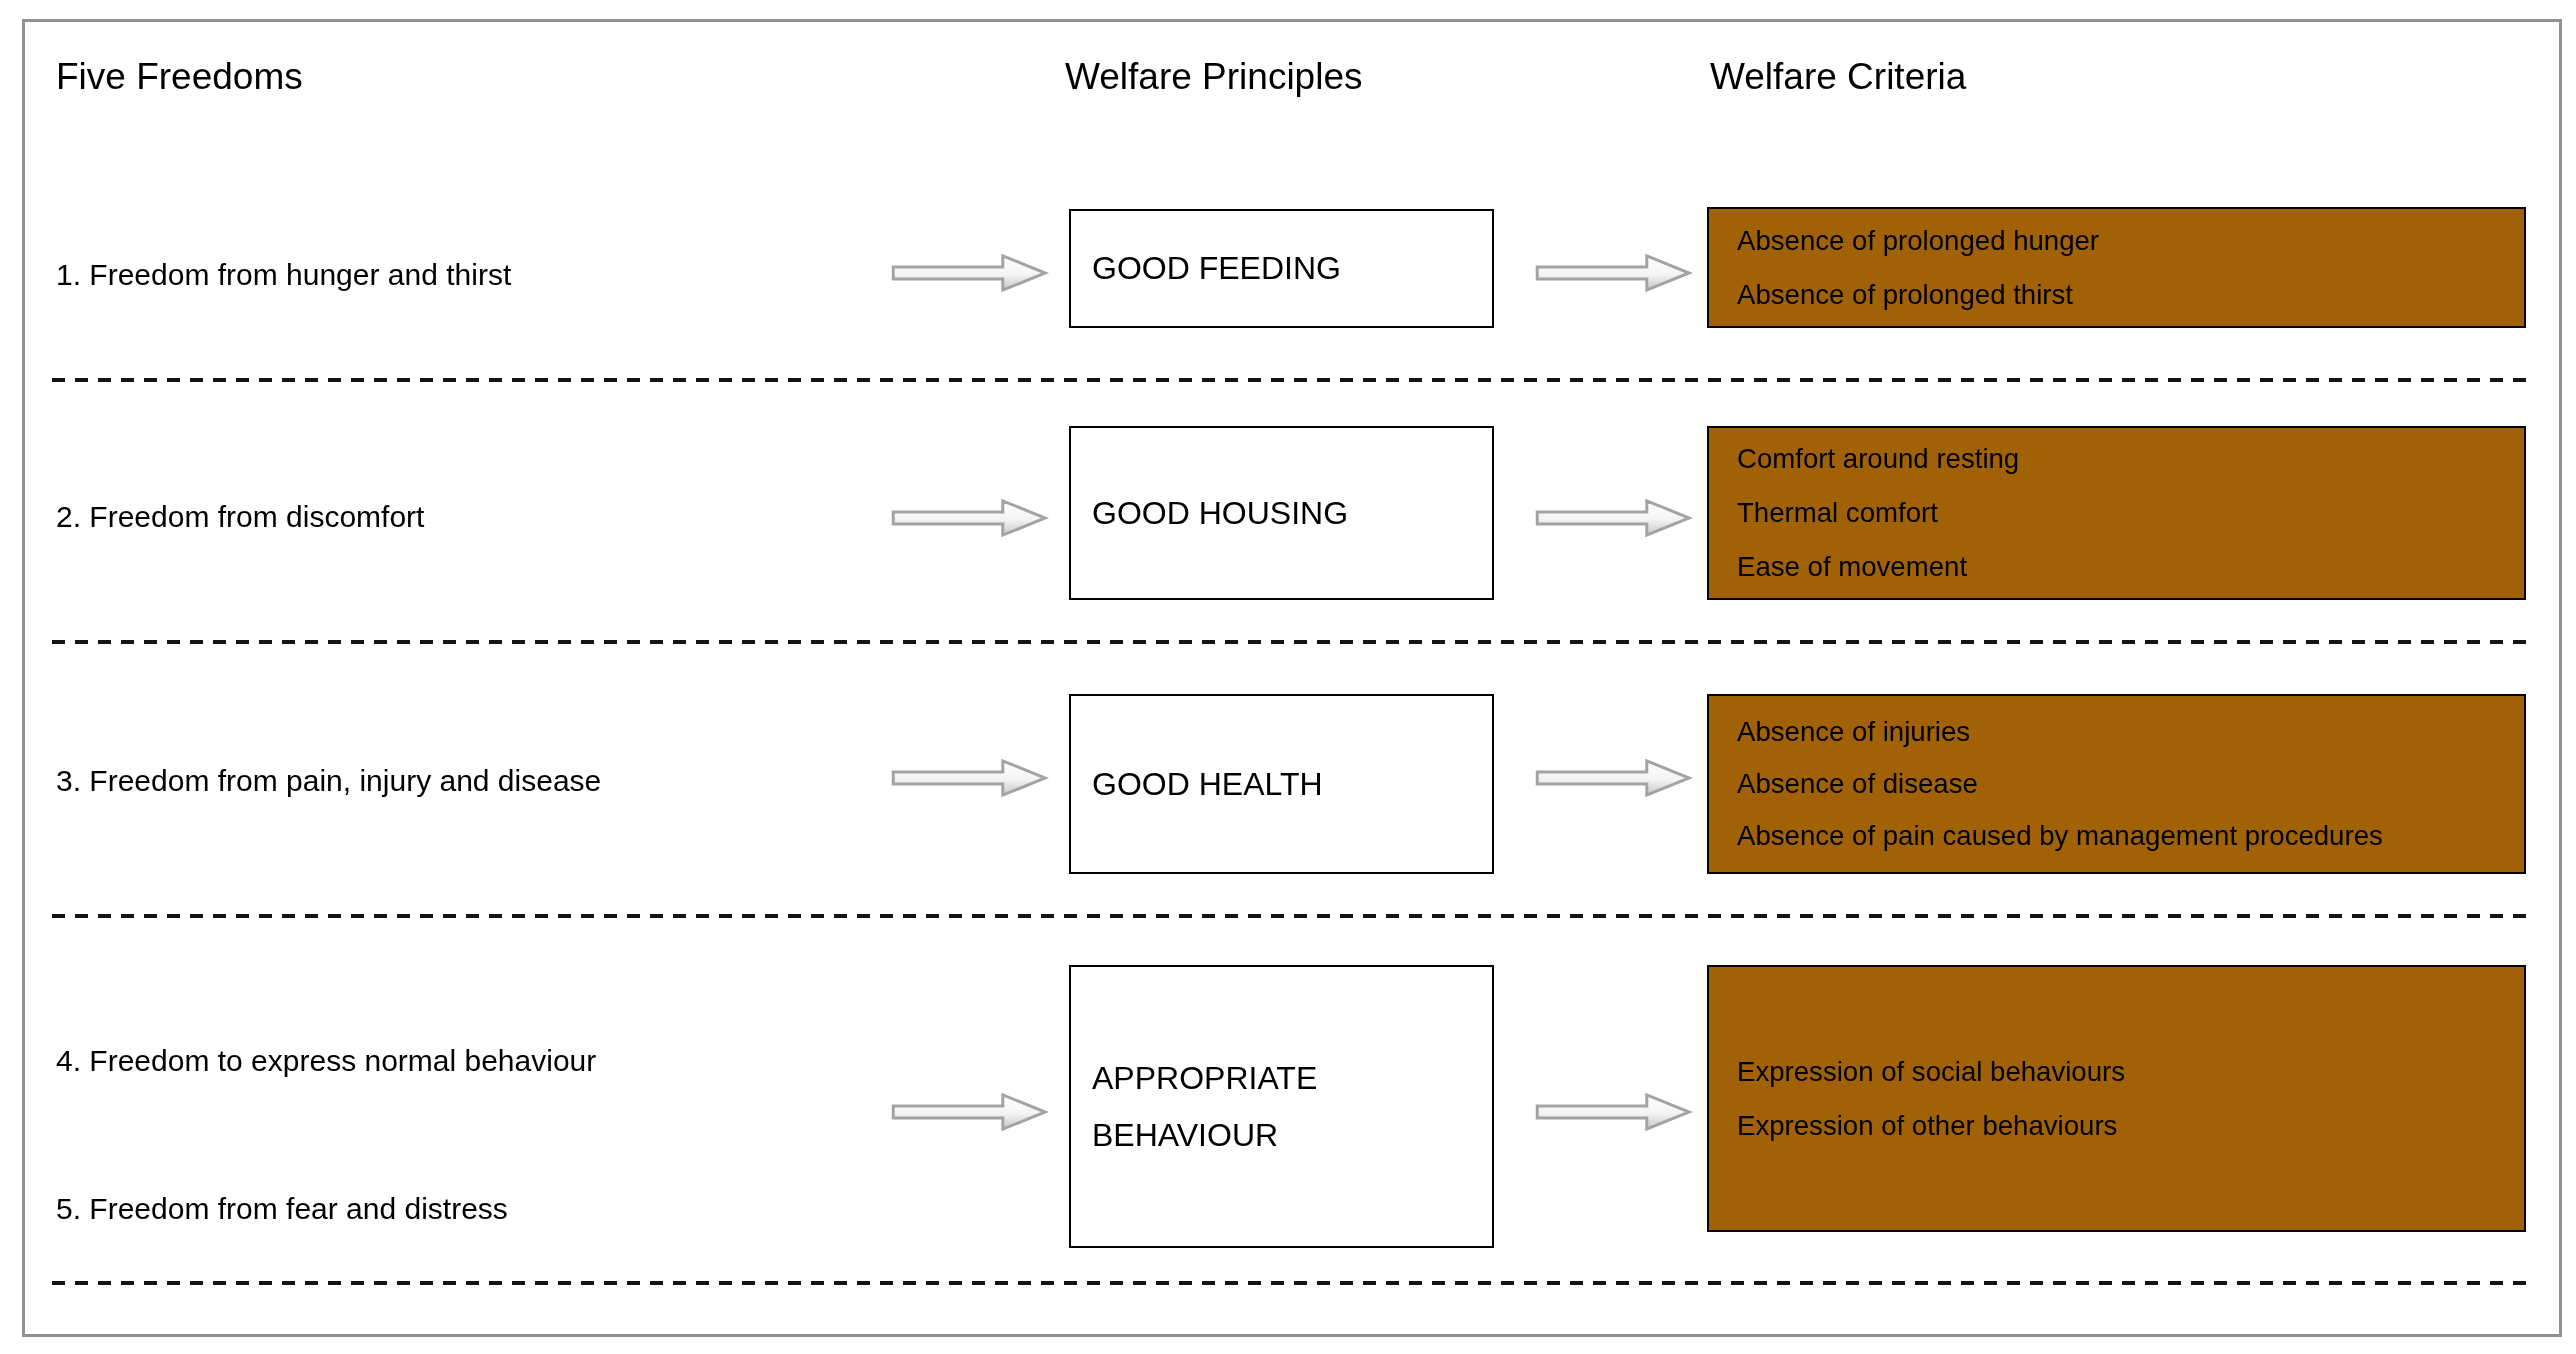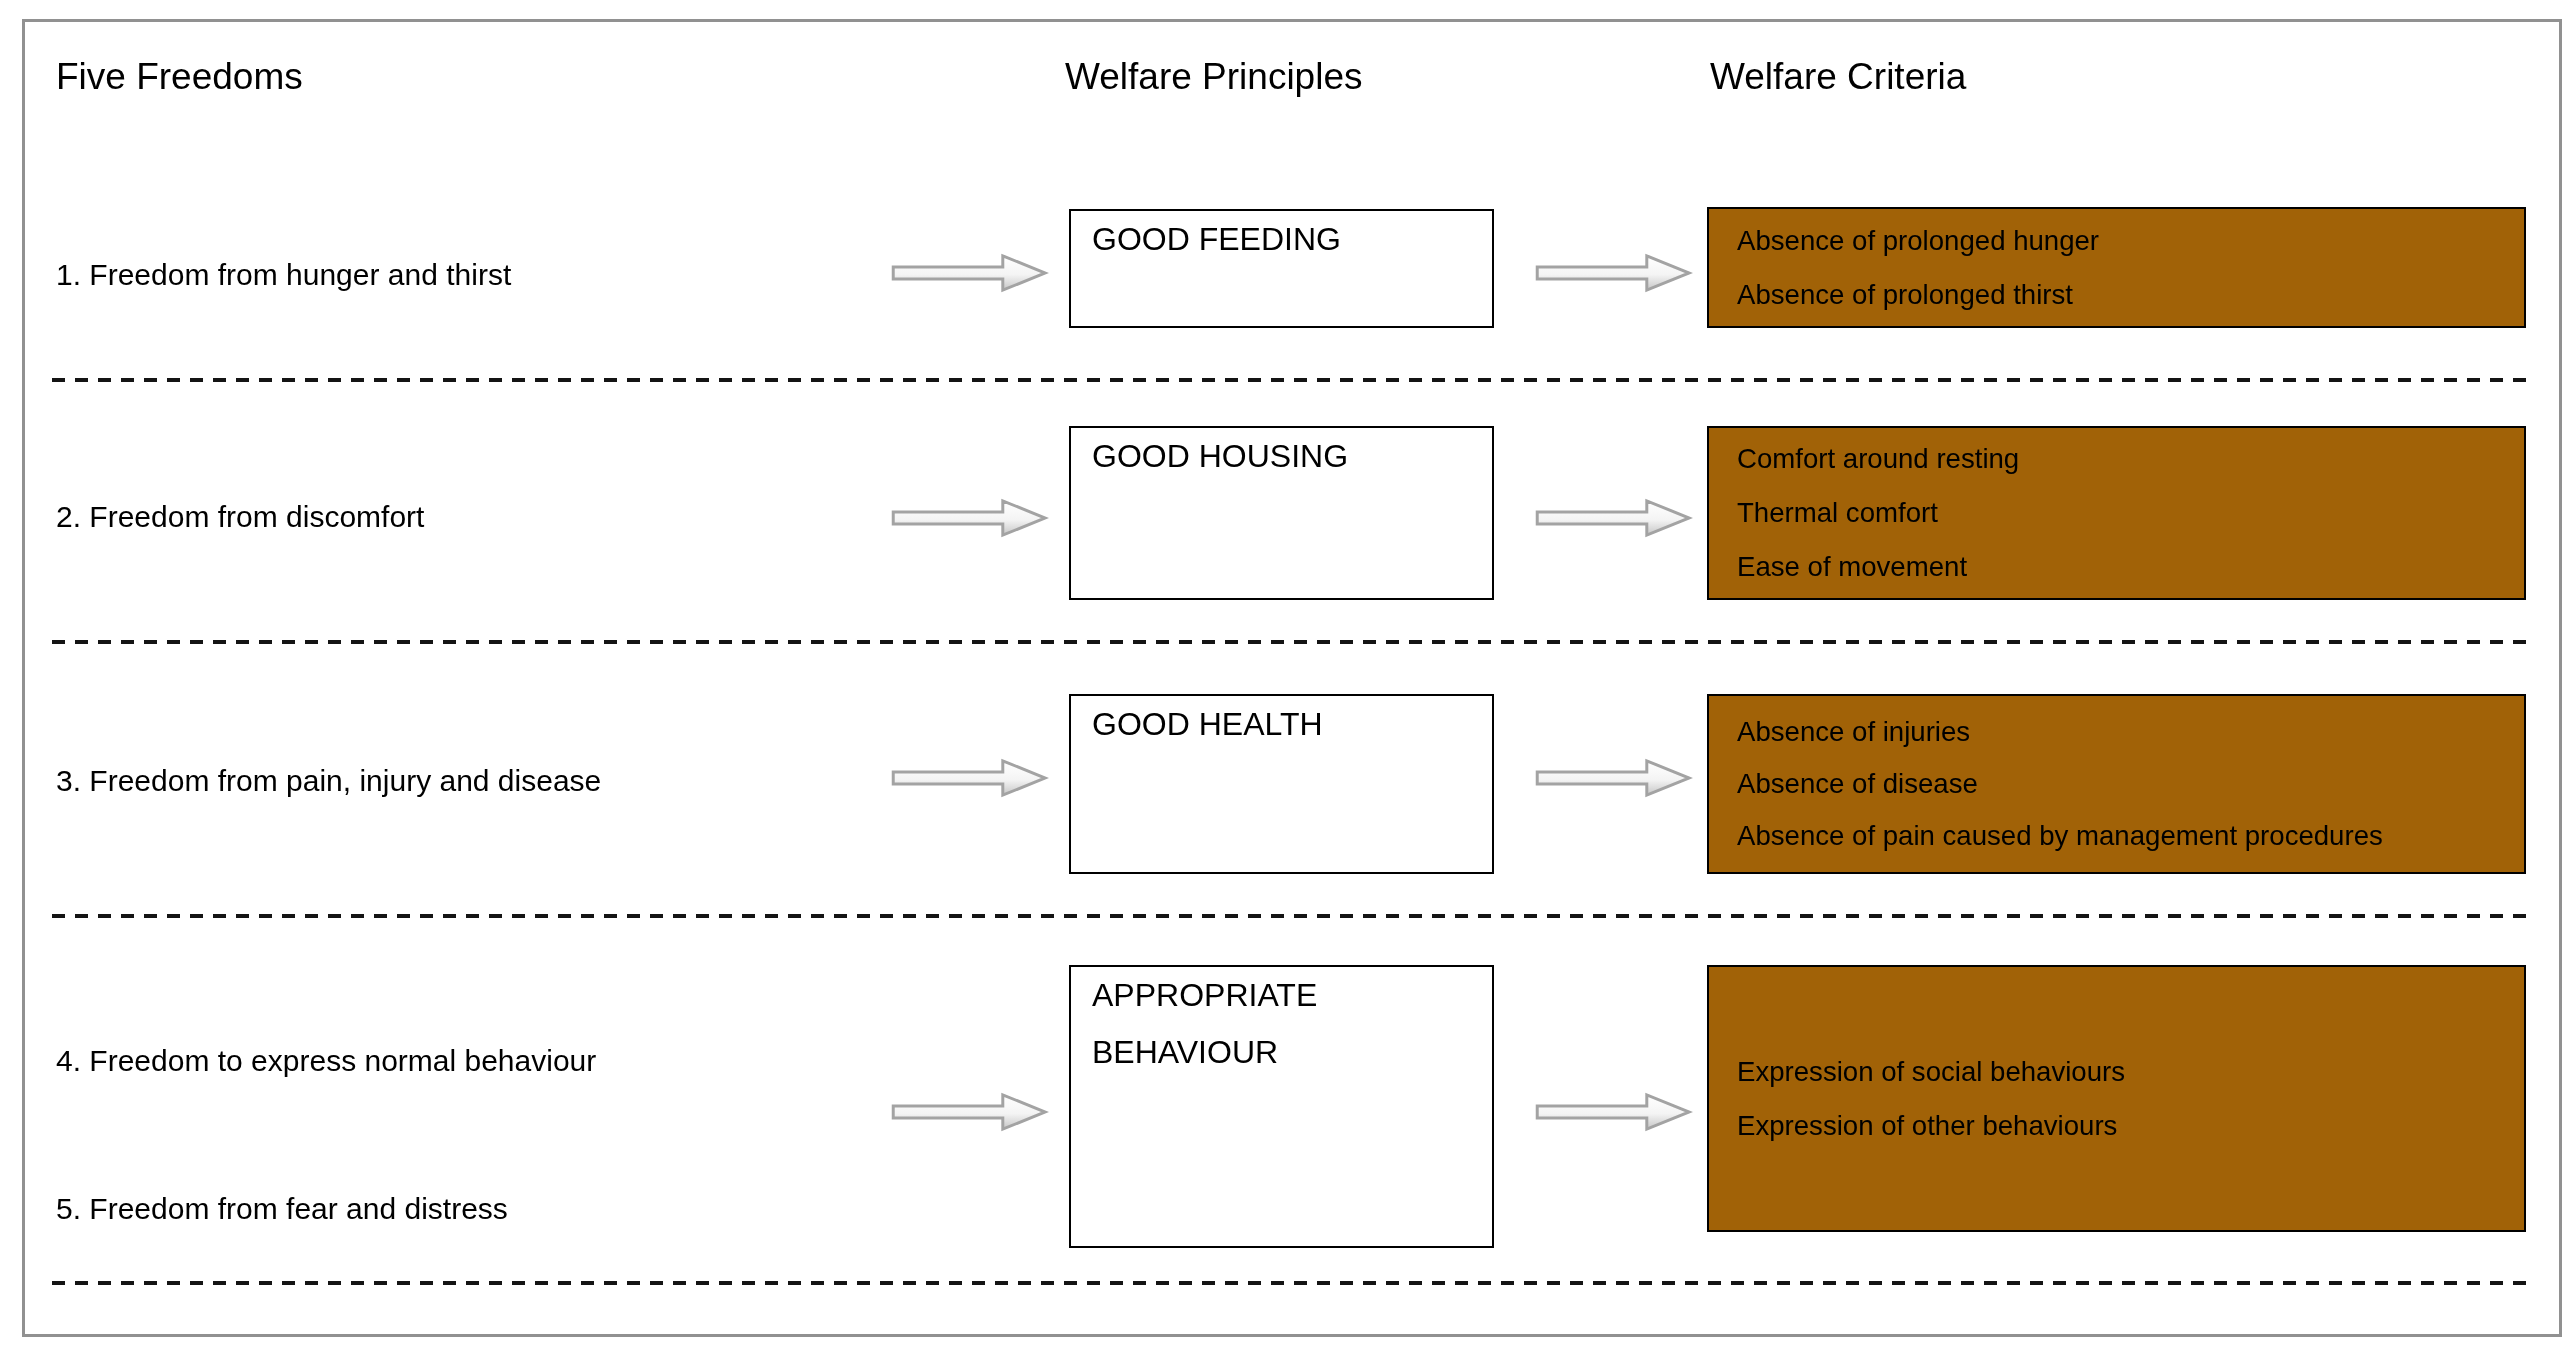--- a/index.html
+++ b/index.html
@@ -18,21 +18,21 @@
   .hdr-freedoms{left:56px;}
   .hdr-principles{left:1065px;}
   .hdr-criteria{left:1710px;}
   .freedom-label{
     position:absolute;left:56px;font-size:30px;line-height:37px;white-space:nowrap;
   }
   .f1{top:256px;text-align:center;} .f2{top:498px;} .f3{top:762px;} .f4{top:1042px;} .f5{top:1190px;}
   .principle-box{
     position:absolute;left:1069px;width:425px;box-sizing:border-box;
     border:2.2px solid #000;background:#fff;
-    display:flex;
+    display:flex;align-items:center;
     padding-left:21px;padding-right:10.4px;
     font-size:32px;line-height:57px;
   }
   .p1{top:209px;height:119px;}
   .p2{top:426px;height:174px;}
   .p3{top:694px;height:180px;}
   .p4{top:965px;height:283px;}
   .criteria-box{
     position:absolute;left:1707px;width:819px;box-sizing:border-box;
     border:2.2px solid #000;background:#a16207;

